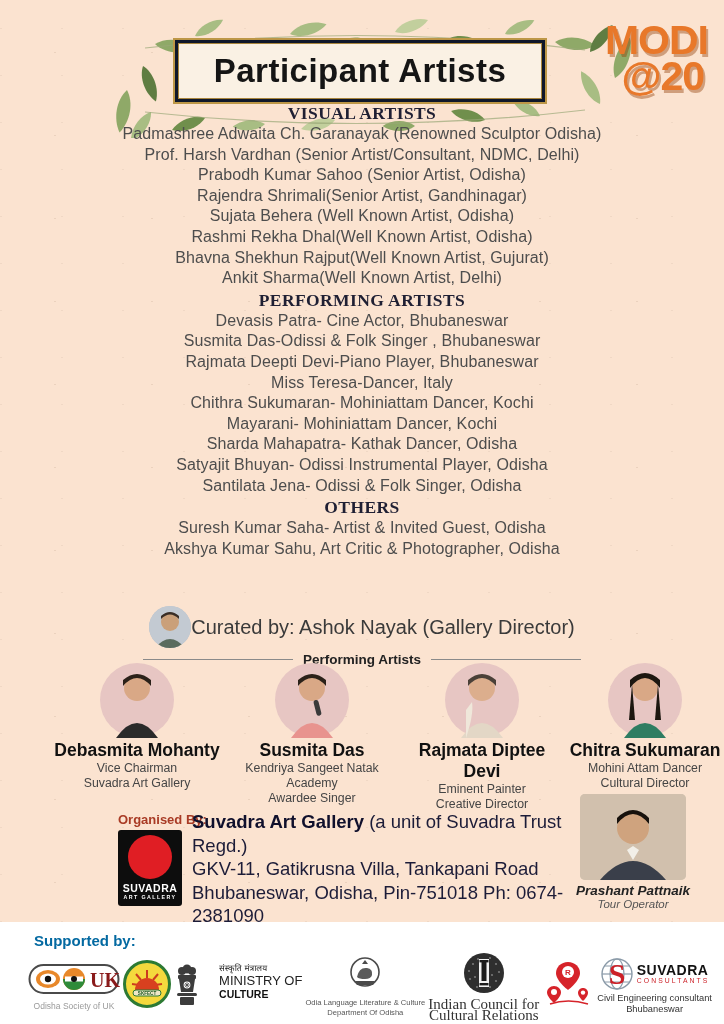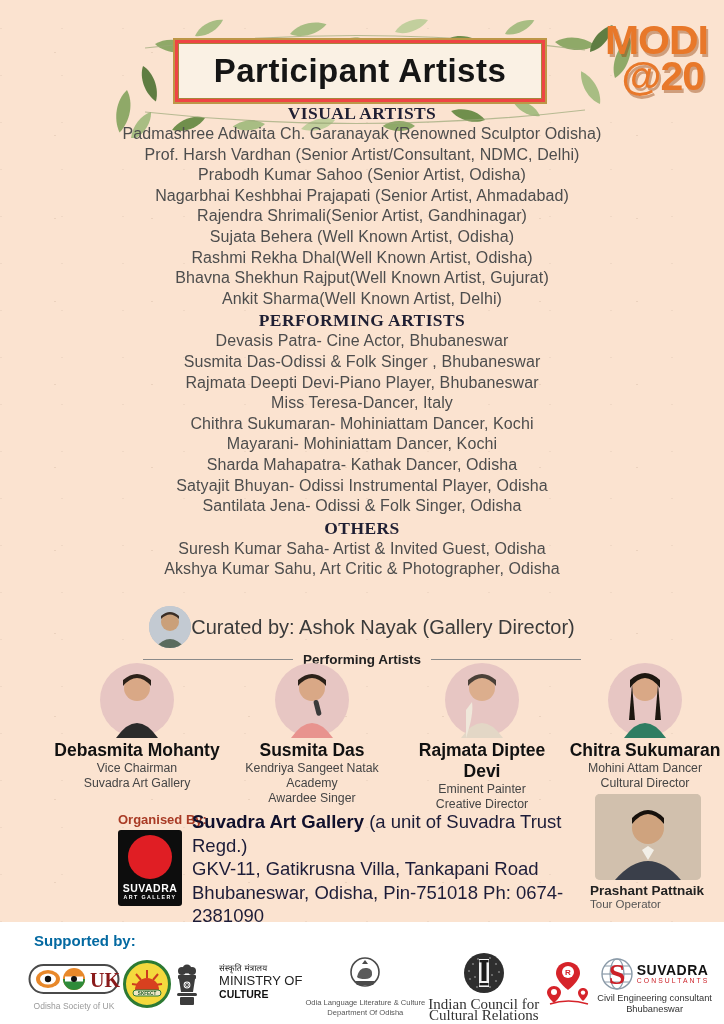--- a/index.html
+++ b/index.html
@@ -16,21 +16,21 @@
     background-image:radial-gradient(rgba(120,90,60,.12) 1px, transparent 1px),
                      radial-gradient(rgba(120,90,60,.08) 1px, transparent 1px);
     background-size:97px 83px,61px 47px;
     background-position:7px 11px,31px 5px;
   }
 
   
   .leaves{position:absolute;left:85px;top:18px;width:560px;height:120px;}
   .title-frame{
     position:absolute;left:173px;top:38px;width:374px;height:66px;
-    border:2px solid #bd9747;background:#ef4444;box-sizing:border-box;padding:3px;
+    border:2px solid #bd9747;background:#0f172a;box-sizing:border-box;padding:3px;
   }
   .title-frame-inner{
     width:100%;height:100%;box-sizing:border-box;
     border:1px solid #a8853c;background:#faf1e4;
     display:flex;align-items:center;justify-content:center;
   }
   .poster-title{
     font-size:33px;font-weight:bold;color:#151515;letter-spacing:.5px;
   }
   .modi-badge{
@@ -93,21 +93,21 @@
     background:#0d0d0d;border-radius:3px;text-align:center;box-sizing:border-box;padding-top:5px;
   }
   .org-logo-circle{width:44px;height:44px;border-radius:50%;background:#e01e24;margin:0 auto;}
   .org-logo-t1{color:#fff;font-size:10.5px;font-weight:bold;letter-spacing:.5px;margin-top:3px;}
   .org-logo-t2{color:#fff;font-size:5.3px;letter-spacing:1.4px;font-weight:bold;}
   .org-text{
     position:absolute;left:192px;top:4px;width:390px;
     font-size:18.5px;line-height:23.5px;color:#1c1c38;
   }
   .org-text .b{font-weight:bold;color:#10102c;}
-  .org-contact{position:absolute;left:590px;top:-12px;width:116px;text-align:left;}
+  .org-contact{position:absolute;left:575px;top:-12px;width:116px;text-align:center;font-style:italic;}
   .org-photo{width:106px;height:86px;border-radius:5px;overflow:hidden;background:#d8c9b8;margin:0 auto;}
   .contact-name{font-size:13.5px;font-weight:bold;color:#222;margin-top:3px;}
   .contact-role{font-size:11.5px;color:#555;}
 
   
   .footer{
     position:absolute;left:0;top:922px;width:724px;height:102px;background:#ffffff;
   }
   .supported-label{position:absolute;left:34px;top:10px;font-size:15px;font-weight:bold;color:#0369a1;}
   .logos-row{
@@ -174,21 +174,20 @@
   <div class="modi-badge">
     <div class="modi-line1">MODI</div>
     <div class="modi-line2">@20</div>
   </div>
 
   <div class="artist-list">
     <div class="section-heading">VISUAL ARTISTS</div>
     <div class="list-line">Padmashree Adwaita Ch. Garanayak (Renowned Sculptor Odisha)</div>
     <div class="list-line">Prof. Harsh Vardhan (Senior Artist/Consultant, NDMC, Delhi)</div>
     <div class="list-line">Prabodh Kumar Sahoo (Senior Artist, Odisha)</div>
-    <div class="list-line">Nagarbhai Keshbhai Prajapati (Senior Artist, Ahmadabad)</div>
     <div class="list-line">Rajendra Shrimali(Senior Artist, Gandhinagar)</div>
     <div class="list-line">Sujata Behera (Well Known Artist, Odisha)</div>
     <div class="list-line">Rashmi Rekha Dhal(Well Known Artist, Odisha)</div>
     <div class="list-line">Bhavna Shekhun Rajput(Well Known Artist, Gujurat)</div>
     <div class="list-line">Ankit Sharma(Well Known Artist, Delhi)</div>
     <div class="section-heading">PERFORMING ARTISTS</div>
     <div class="list-line">Devasis Patra- Cine Actor, Bhubaneswar</div>
     <div class="list-line">Susmita Das-Odissi &amp; Folk Singer , Bhubaneswar</div>
     <div class="list-line">Rajmata Deepti Devi-Piano Player, Bhubaneswar</div>
     <div class="list-line">Miss Teresa-Dancer, Italy</div>

